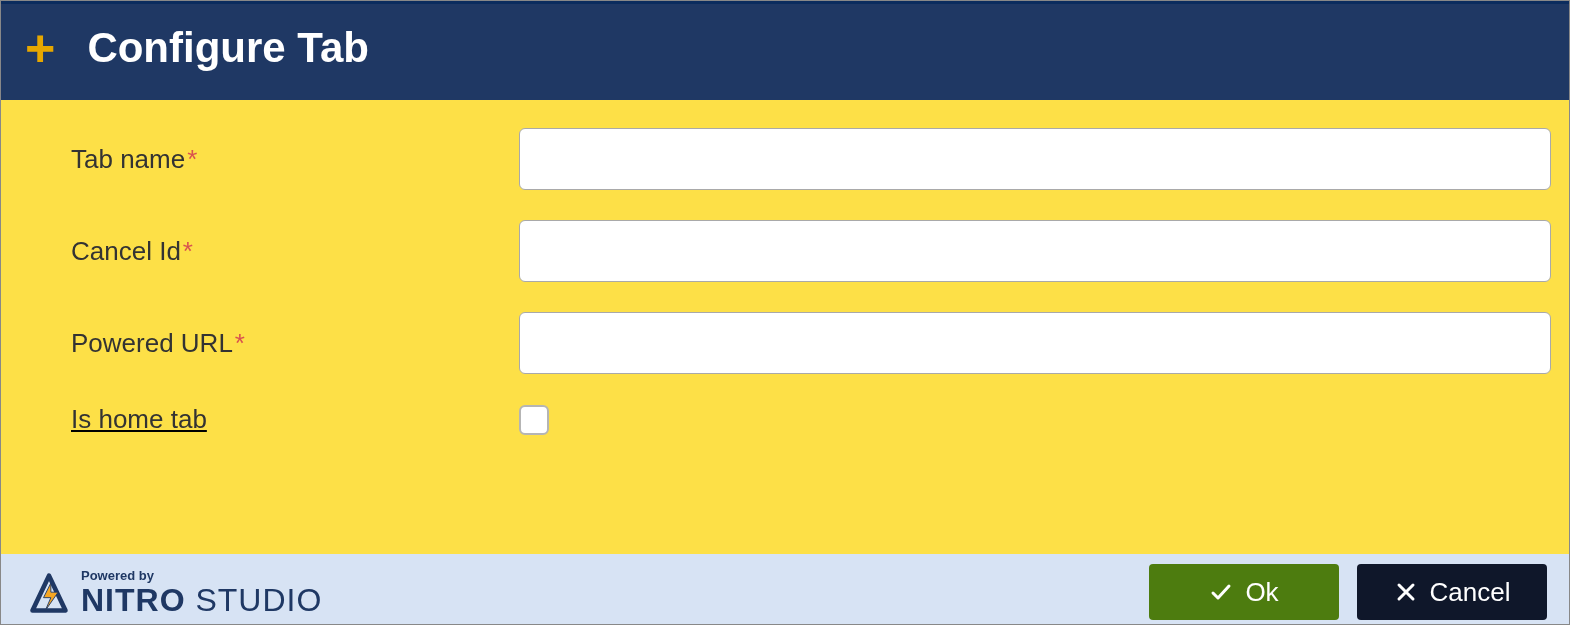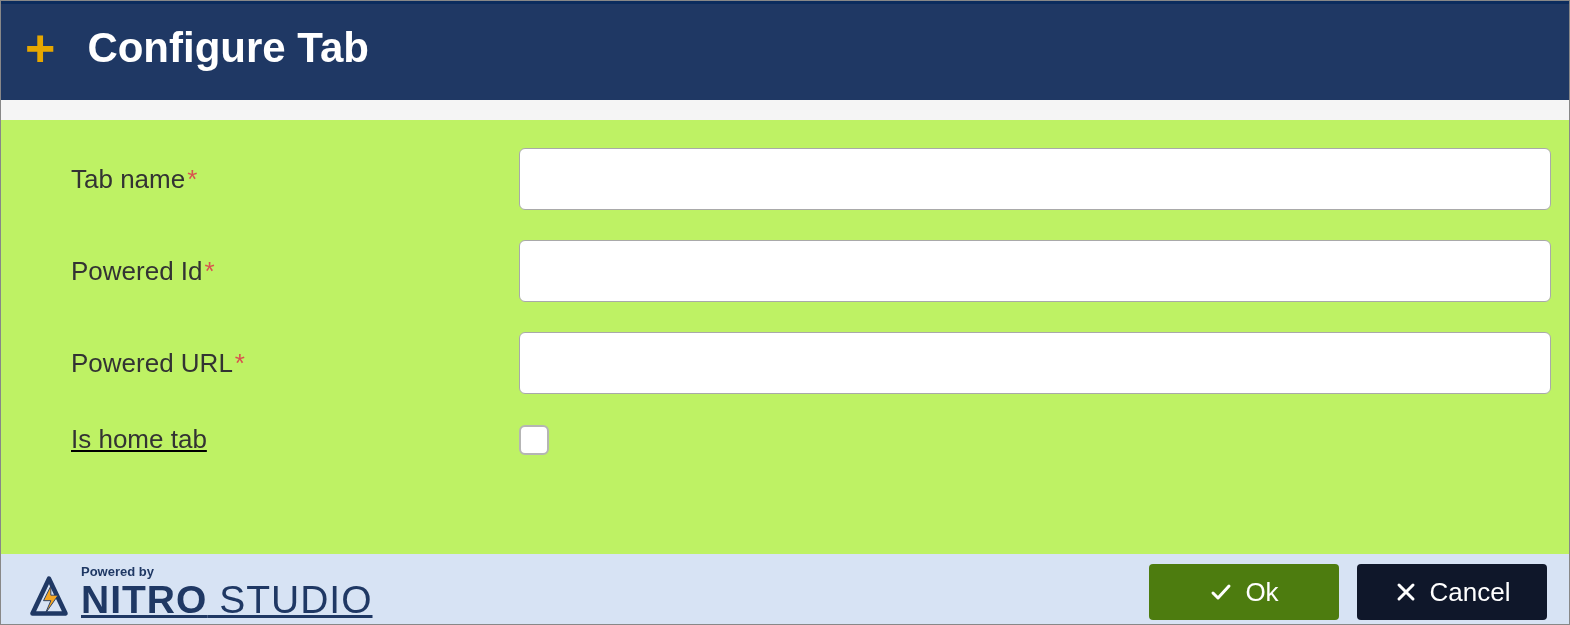--- a/index.html
+++ b/index.html
@@ -22,22 +22,21 @@
     margin-right: 32px;
   }
   .header .title {
     font-size: 42px;
     font-weight: 700;
   }
 
   .form-area {
     flex: 1;
     padding: 28px 18px 10px 18px;
-    background: #bef264;
-    margin-top: 20px;
+    background: #fde047;
   }
   .form-row {
     display: flex;
     align-items: center;
     margin-bottom: 30px;
   }
   .form-row.check-row { margin-bottom: 24px; margin-top: 10px; text-decoration: underline; }
   .form-label {
     width: 500px;
     padding-left: 52px;
@@ -81,21 +80,21 @@
     display: flex;
     align-items: flex-end;
     gap: 10px;
     color: #1f3864;
   }
   .brand-logo {
     width: 44px; height: 44px;
   }
   .brand-text { display: flex; flex-direction: column; line-height: 1; }
   .brand-powered { font-size: 13px; font-weight: 700; color: #1f3864; margin-bottom: 2px; }
-  .brand-name { font-size: 39px; letter-spacing: 1px; color: #1f3864; text-decoration: underline; }
+  .brand-name { font-size: 32px; letter-spacing: 1px; color: #1f3864; }
   .brand-name .bold { font-weight: 800; }
   .brand-name .light { font-weight: 400; }
 
   .footer-buttons { display: flex; gap: 18px; }
   .btn {
     display: inline-flex;
     align-items: center;
     justify-content: center;
     gap: 12px;
     height: 56px;
@@ -128,21 +127,21 @@
 
   <div class="form-row">
     <label class="form-label">
       <span>Tab name</span><span class="req">*</span>
     </label>
     <input type="text" class="form-input" value="" style="">
   </div>
 
   <div class="form-row">
     <label class="form-label">
-      <span>Powered Id</span><span class="req">*</span>
+      <span>Cancel Id</span><span class="req">*</span>
     </label>
     <input type="text" class="form-input" value="" style="">
   </div>
 
   <div class="form-row">
     <label class="form-label">
       <span>Powered URL</span><span class="req">*</span>
     </label>
     <input type="text" class="form-input" value="" style="">
   </div>

